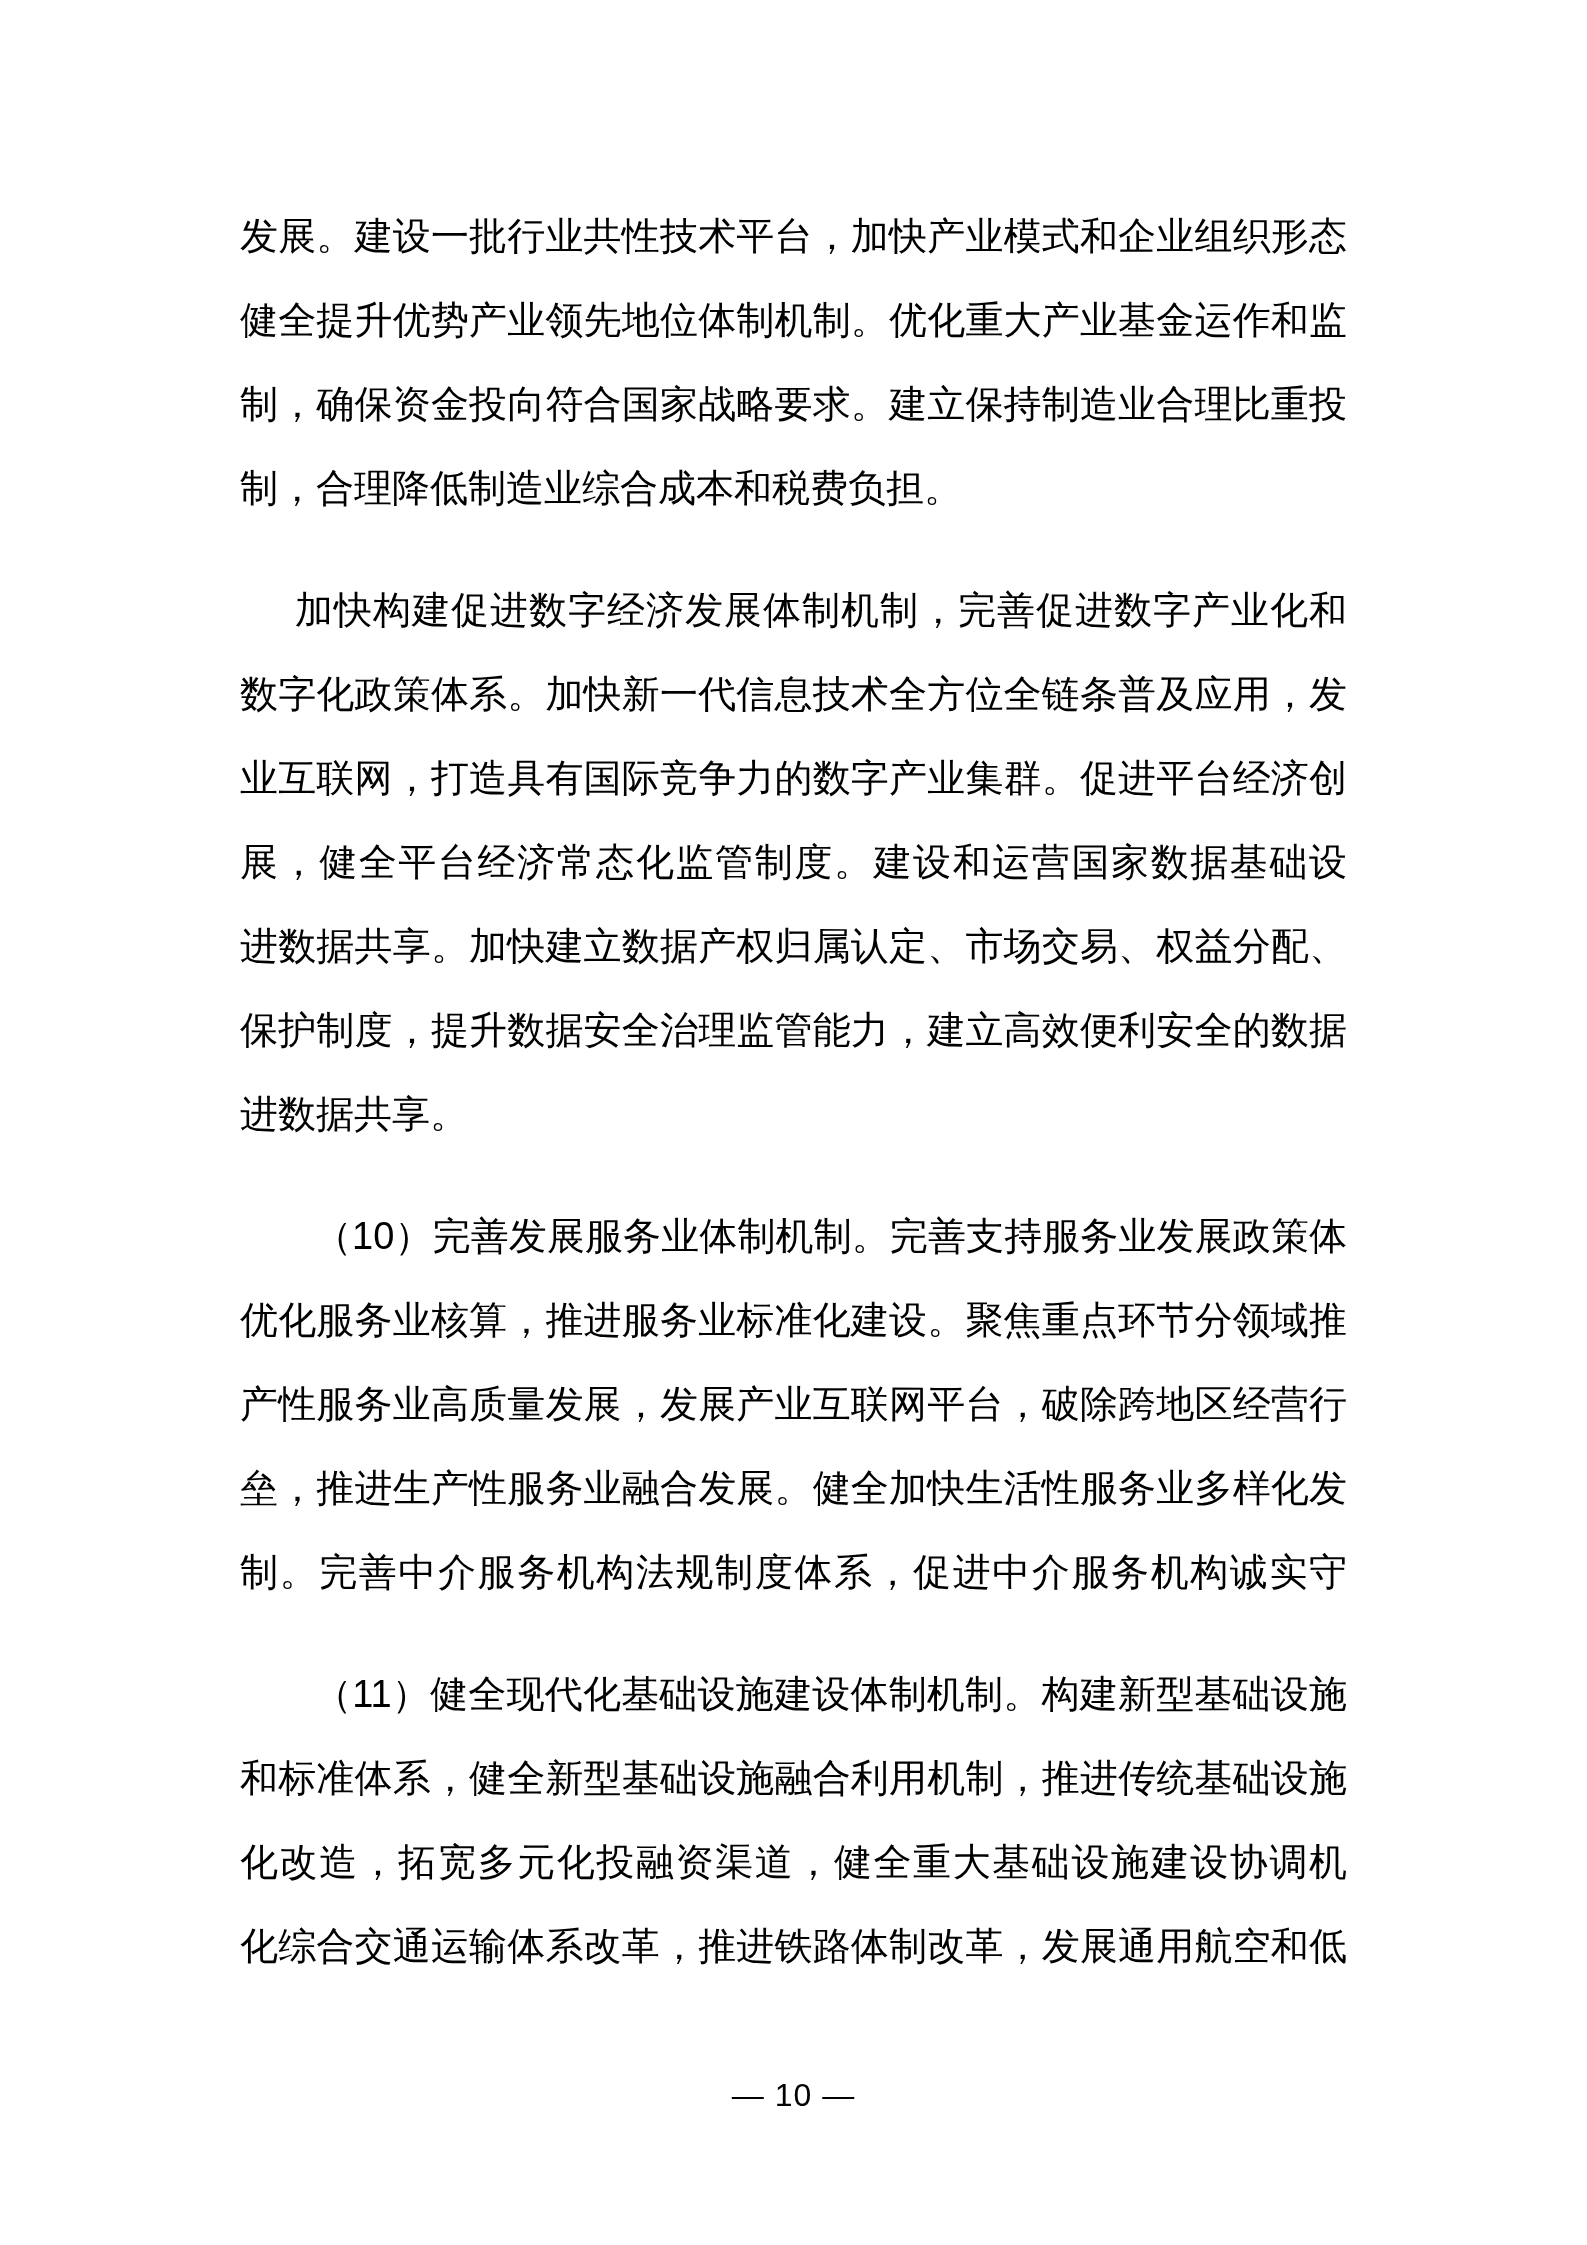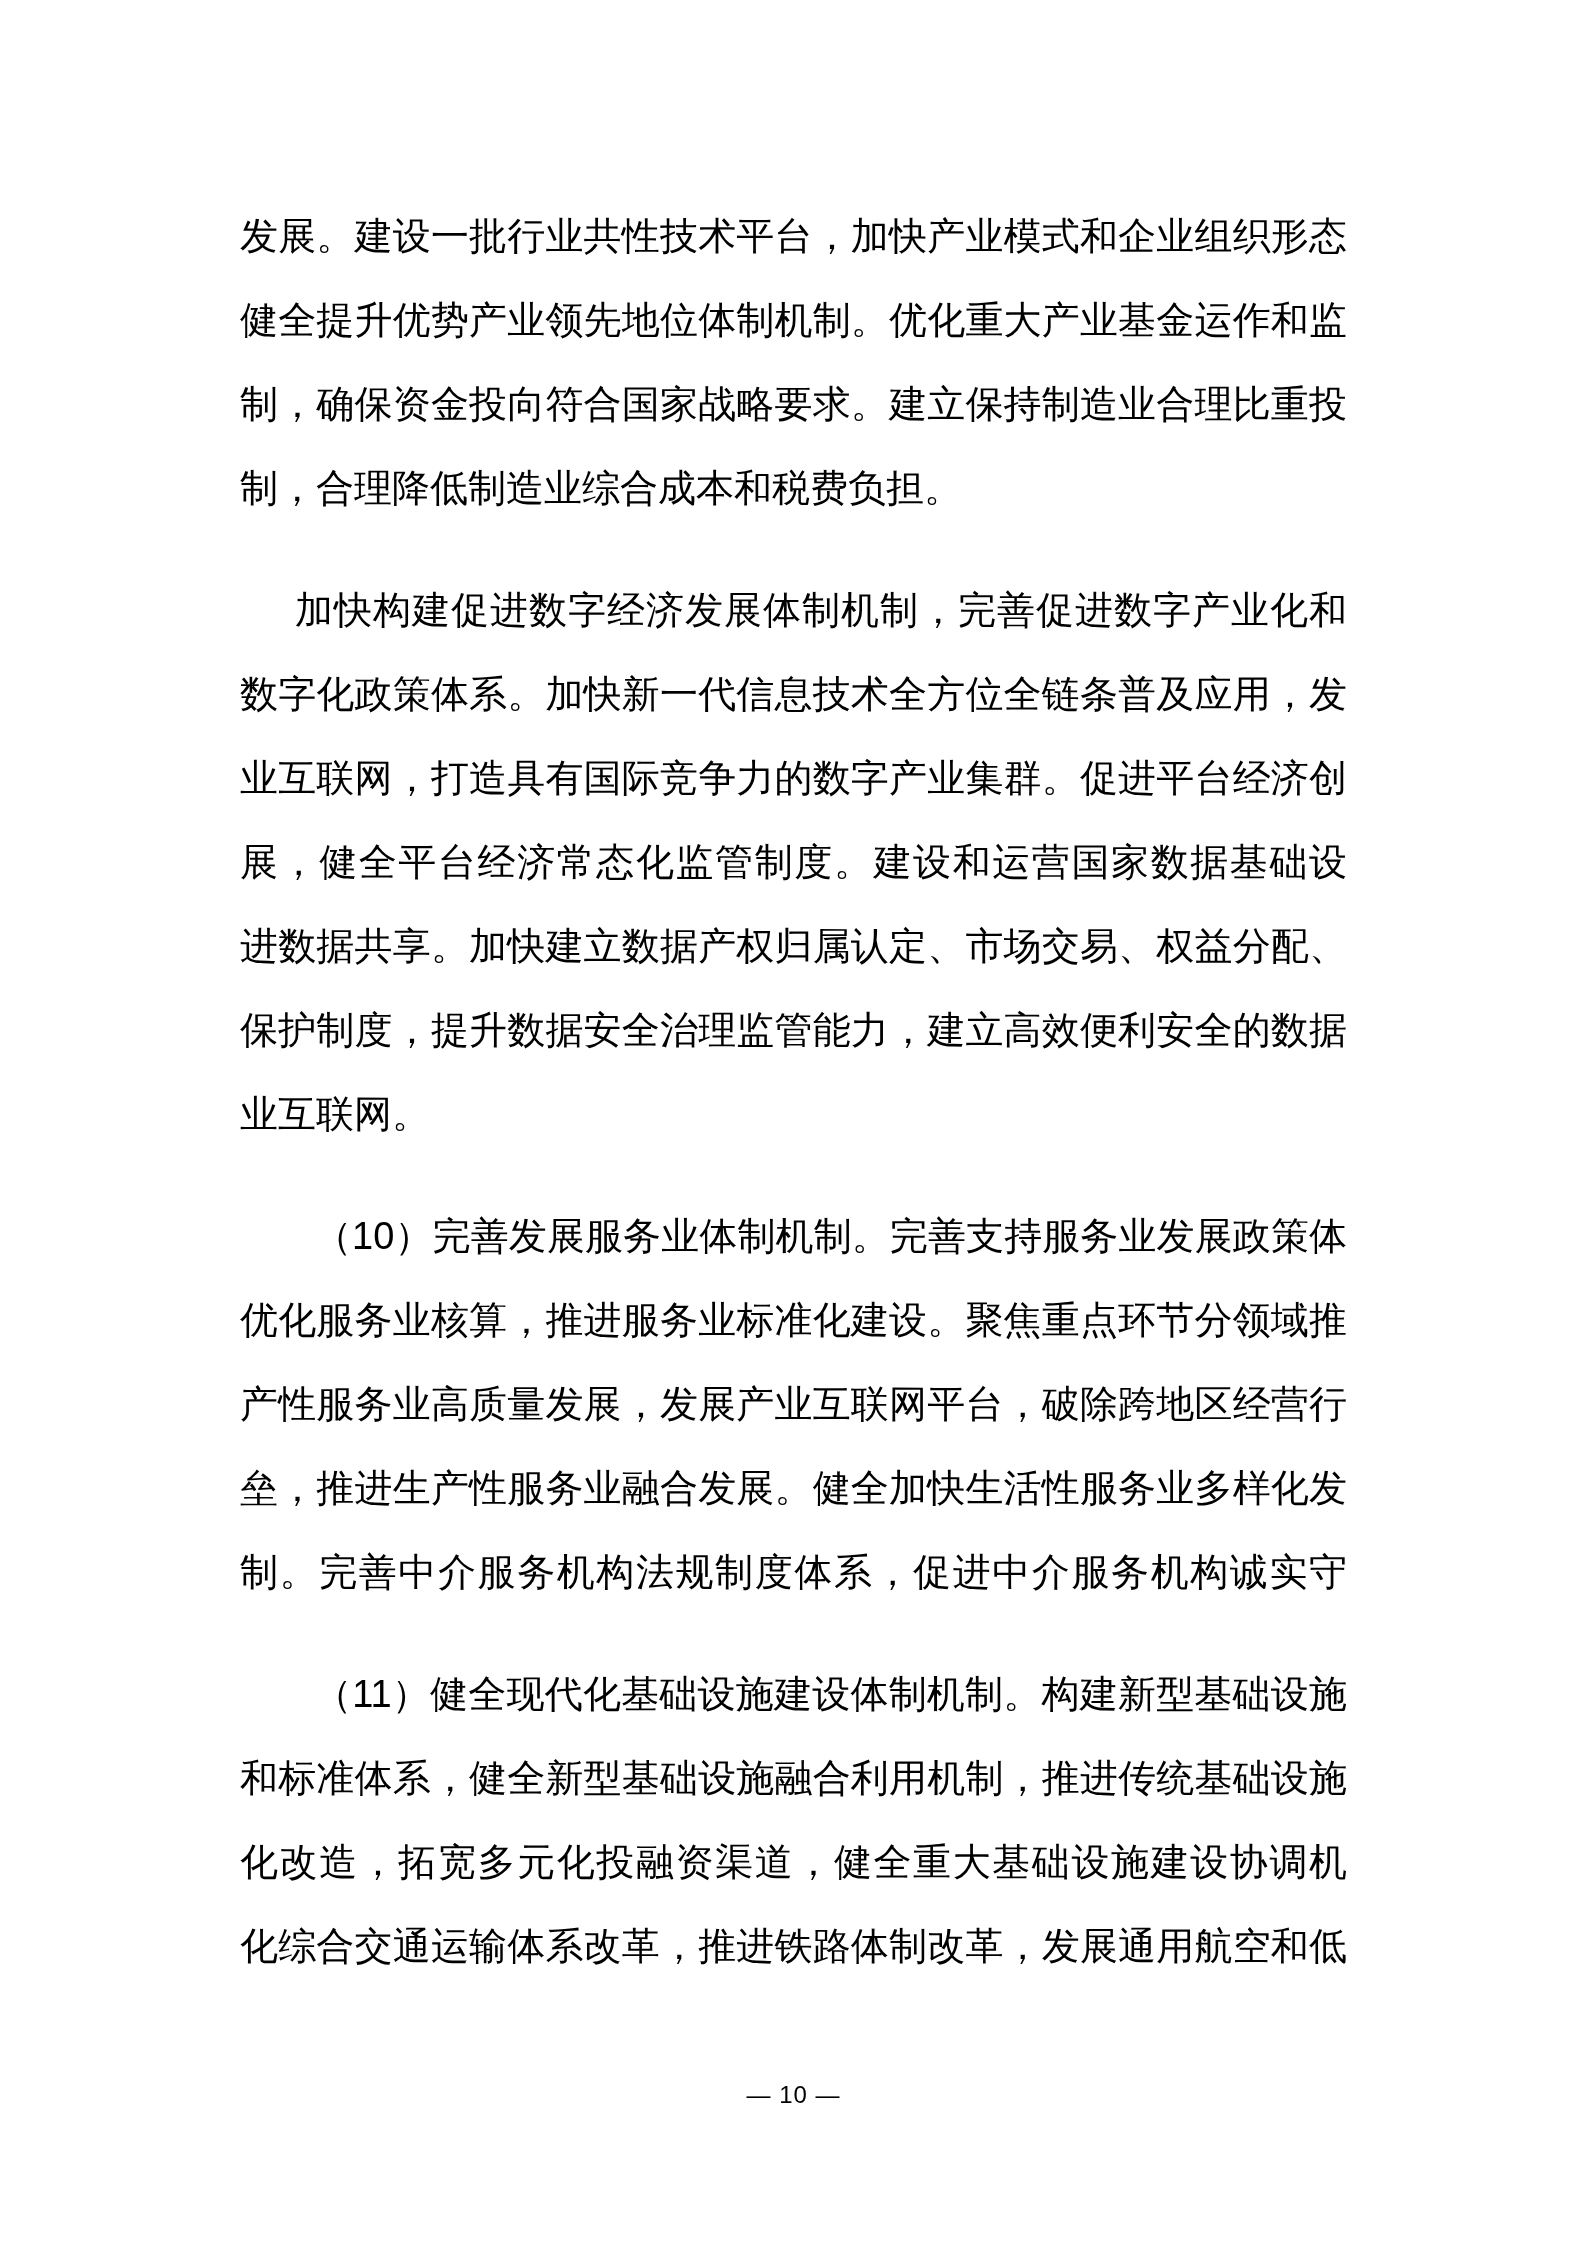--- a/index.html
+++ b/index.html
@@ -45,21 +45,21 @@
   .line.lastline {
     text-align-last: left;
     -moz-text-align-last: left;
   }
   .page-number {
     position: absolute;
     left: 0;
     top: 2078px;
     width: 1587px;
     text-align: center;
-    font-size: 24px;
+    font-size: 32px;
     line-height: 34px;
     letter-spacing: 1px;
     color: #000000;
   }
 </style>
 </head>
 <body>
 
 <div class="page">
   <div class="doc-text">
@@ -69,21 +69,21 @@
         <div class="line">制，确保资金投向符合国家战略要求。建立保持制造业合理比重投入机</div>
         <div class="line lastline">制，合理降低制造业综合成本和税费负担。</div>
       </div>
       <div class="para">
         <div class="line" style="padding-left: 55px;">加快构建促进数字经济发展体制机制，完善促进数字产业化和产业</div>
         <div class="line">数字化政策体系。加快新一代信息技术全方位全链条普及应用，发展工</div>
         <div class="line">业互联网，打造具有国际竞争力的数字产业集群。促进平台经济创新发</div>
         <div class="line">展，健全平台经济常态化监管制度。建设和运营国家数据基础设施，促</div>
         <div class="line">进数据共享。加快建立数据产权归属认定、市场交易、权益分配、利益</div>
         <div class="line">保护制度，提升数据安全治理监管能力，建立高效便利安全的数据跨境</div>
-        <div class="line lastline">业互联网。</div>
+        <div class="line lastline">进数据共享。</div>
       </div>
       <div class="para">
         <div class="line" style="padding-left: 74px;">（10）完善发展服务业体制机制。完善支持服务业发展政策体系，</div>
         <div class="line">优化服务业核算，推进服务业标准化建设。聚焦重点环节分领域推进生</div>
         <div class="line">产性服务业高质量发展，发展产业互联网平台，破除跨地区经营行政壁</div>
         <div class="line">垒，推进生产性服务业融合发展。健全加快生活性服务业多样化发展机</div>
         <div class="line">制。完善中介服务机构法规制度体系，促进中介服务机构诚实守信、依</div>
       </div>
       <div class="para">
         <div class="line" style="padding-left: 74px;">（11）健全现代化基础设施建设体制机制。构建新型基础设施规划</div>

